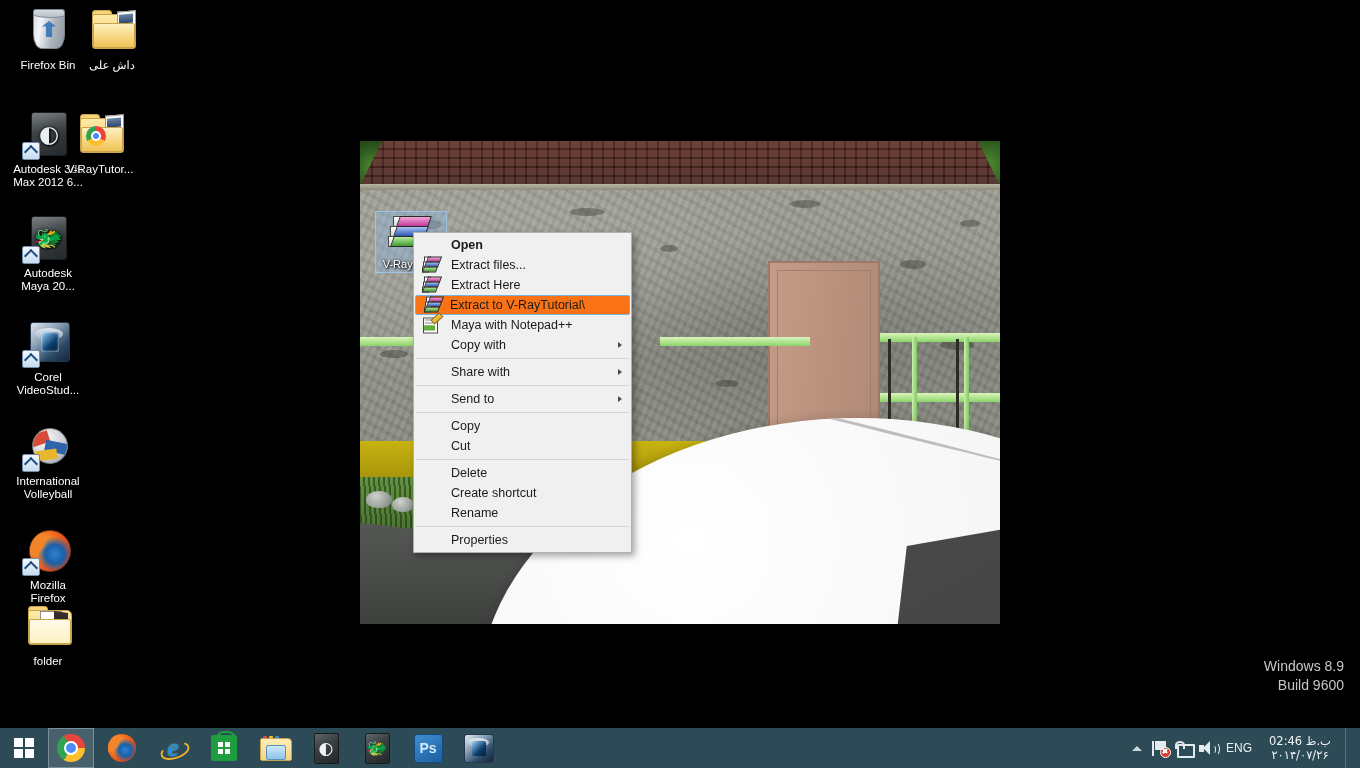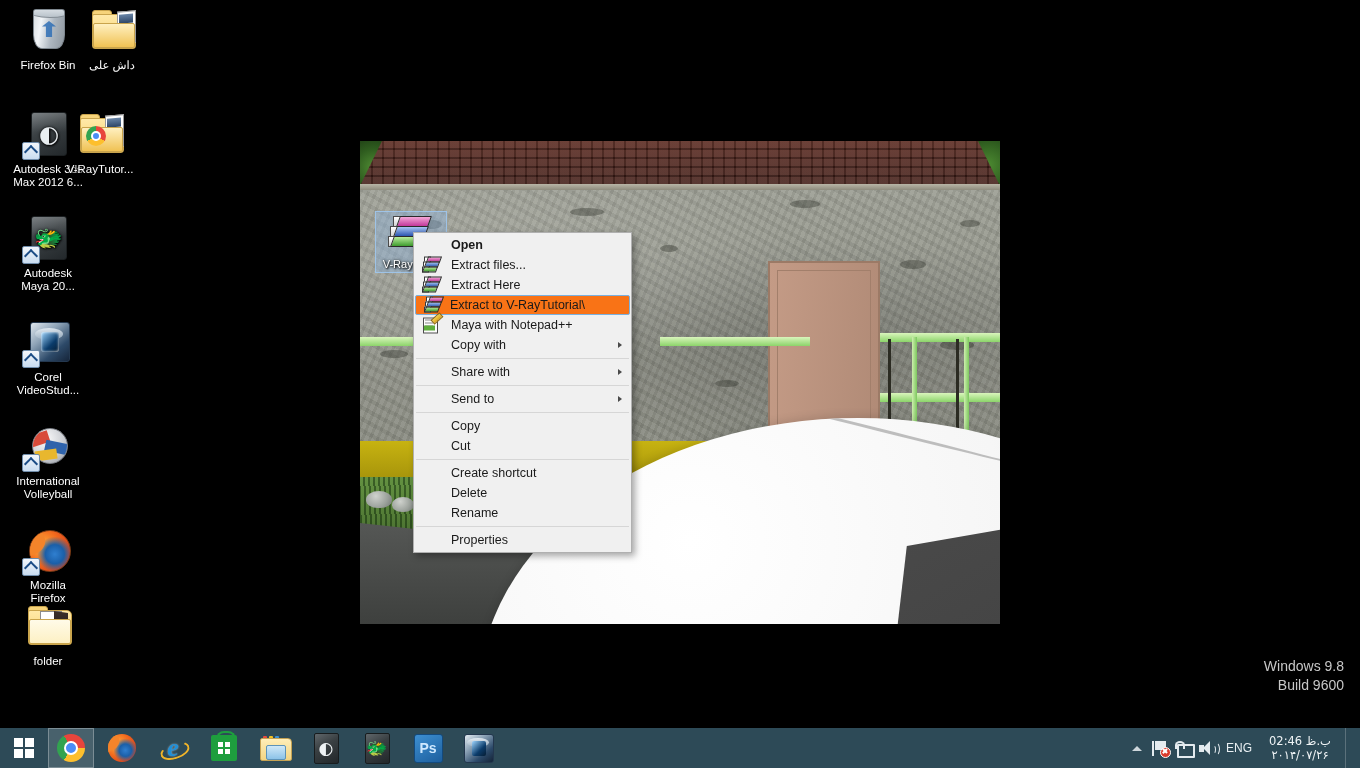--- a/index.html
+++ b/index.html
@@ -887,40 +887,40 @@
         <span>Copy</span>
       </div>
 
       <div class="ctx-item">
         <span>Cut</span>
       </div>
 
       <div class="ctx-sep"></div>
 
       <div class="ctx-item">
+        <span>Delete</span>
+      </div>
+
+      <div class="ctx-item">
         <span>Create shortcut</span>
       </div>
 
       <div class="ctx-item">
-        <span>Delete</span>
-      </div>
-
-      <div class="ctx-item">
         <span>Rename</span>
       </div>
 
       <div class="ctx-sep"></div>
 
       <div class="ctx-item">
         <span>Properties</span>
       </div>
     </div>
 
     <div id="watermark">
-      <div>Windows 9.8</div>
+      <div>Windows 8.9</div>
       <div>Build 9600</div>
     </div>
   </div>
 
   <div id="taskbar">
 
     <div id="start-btn">
       <span class="win-logo">
         <i></i>
           <i></i>

